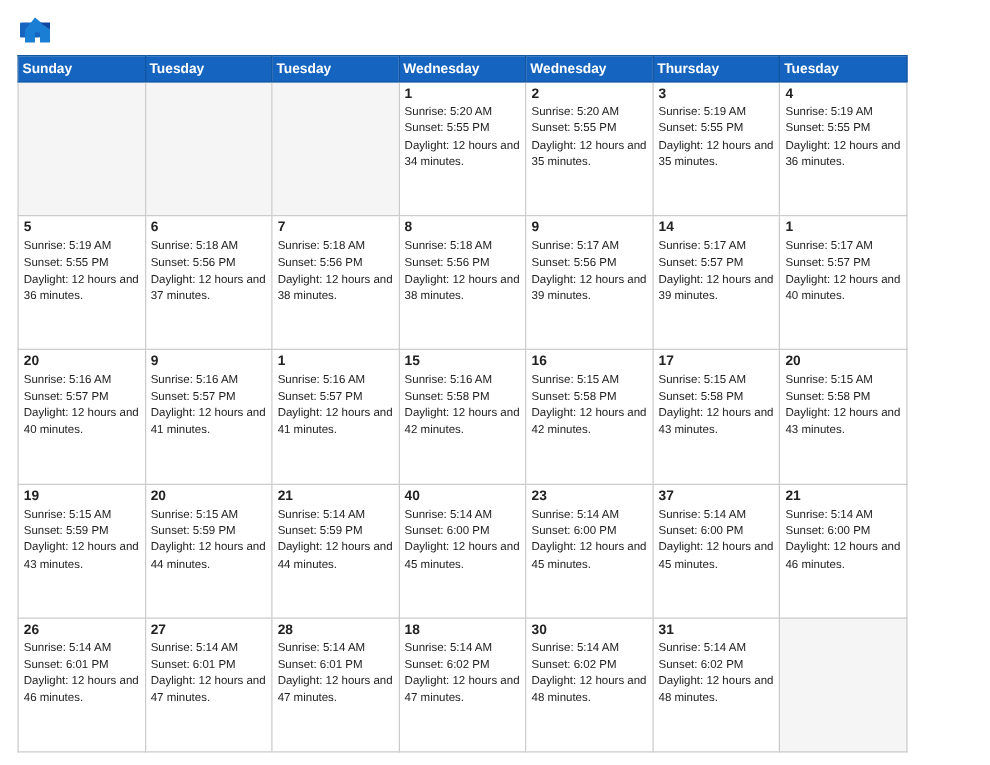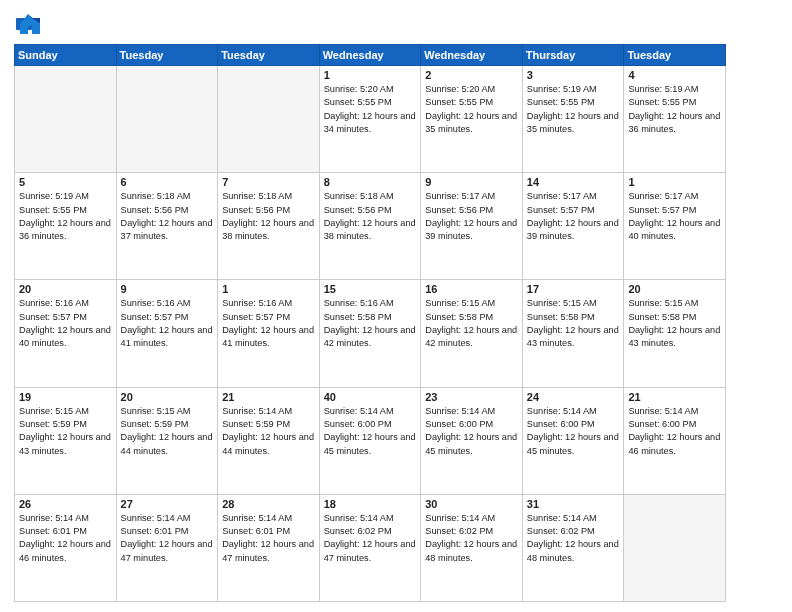--- a/index.html
+++ b/index.html
@@ -229,21 +229,21 @@
           </td>
           <td>
             <span class="day-num">40</span>
             <div class="day-info">Sunrise: 5:14 AM<br>Sunset: 6:00 PM<br>Daylight: 12 hours and 45 minutes.</div>
           </td>
           <td>
             <span class="day-num">23</span>
             <div class="day-info">Sunrise: 5:14 AM<br>Sunset: 6:00 PM<br>Daylight: 12 hours and 45 minutes.</div>
           </td>
           <td>
-            <span class="day-num">24</span>
+            <span class="day-num">37</span>
             <div class="day-info">Sunrise: 5:14 AM<br>Sunset: 6:00 PM<br>Daylight: 12 hours and 45 minutes.</div>
           </td>
           <td>
             <span class="day-num">21</span>
             <div class="day-info">Sunrise: 5:14 AM<br>Sunset: 6:00 PM<br>Daylight: 12 hours and 46 minutes.</div>
           </td>
         </tr>
         <tr>
           <td>
             <span class="day-num">26</span>

